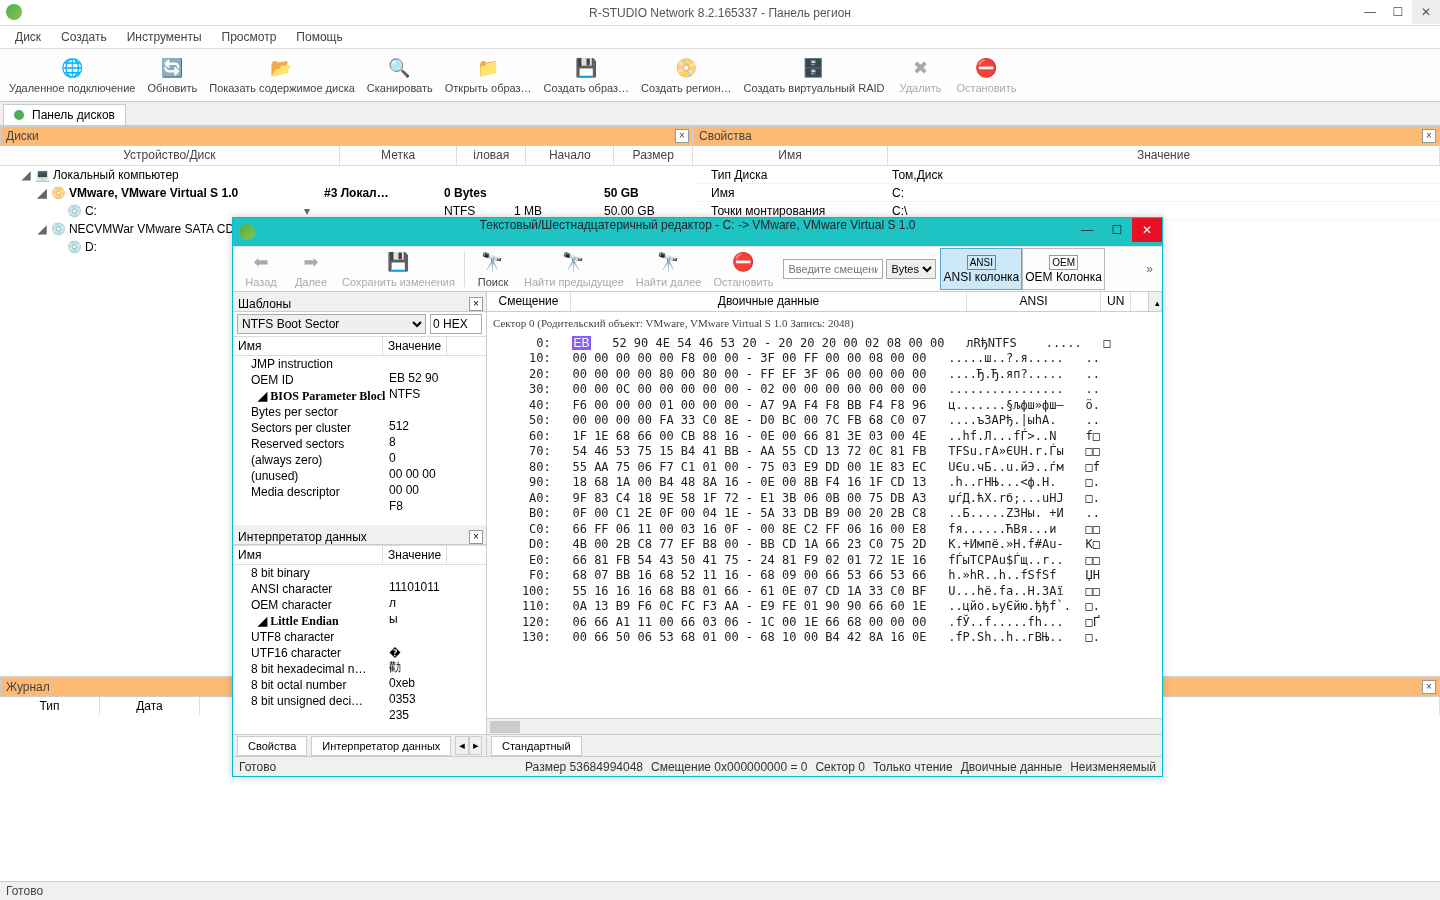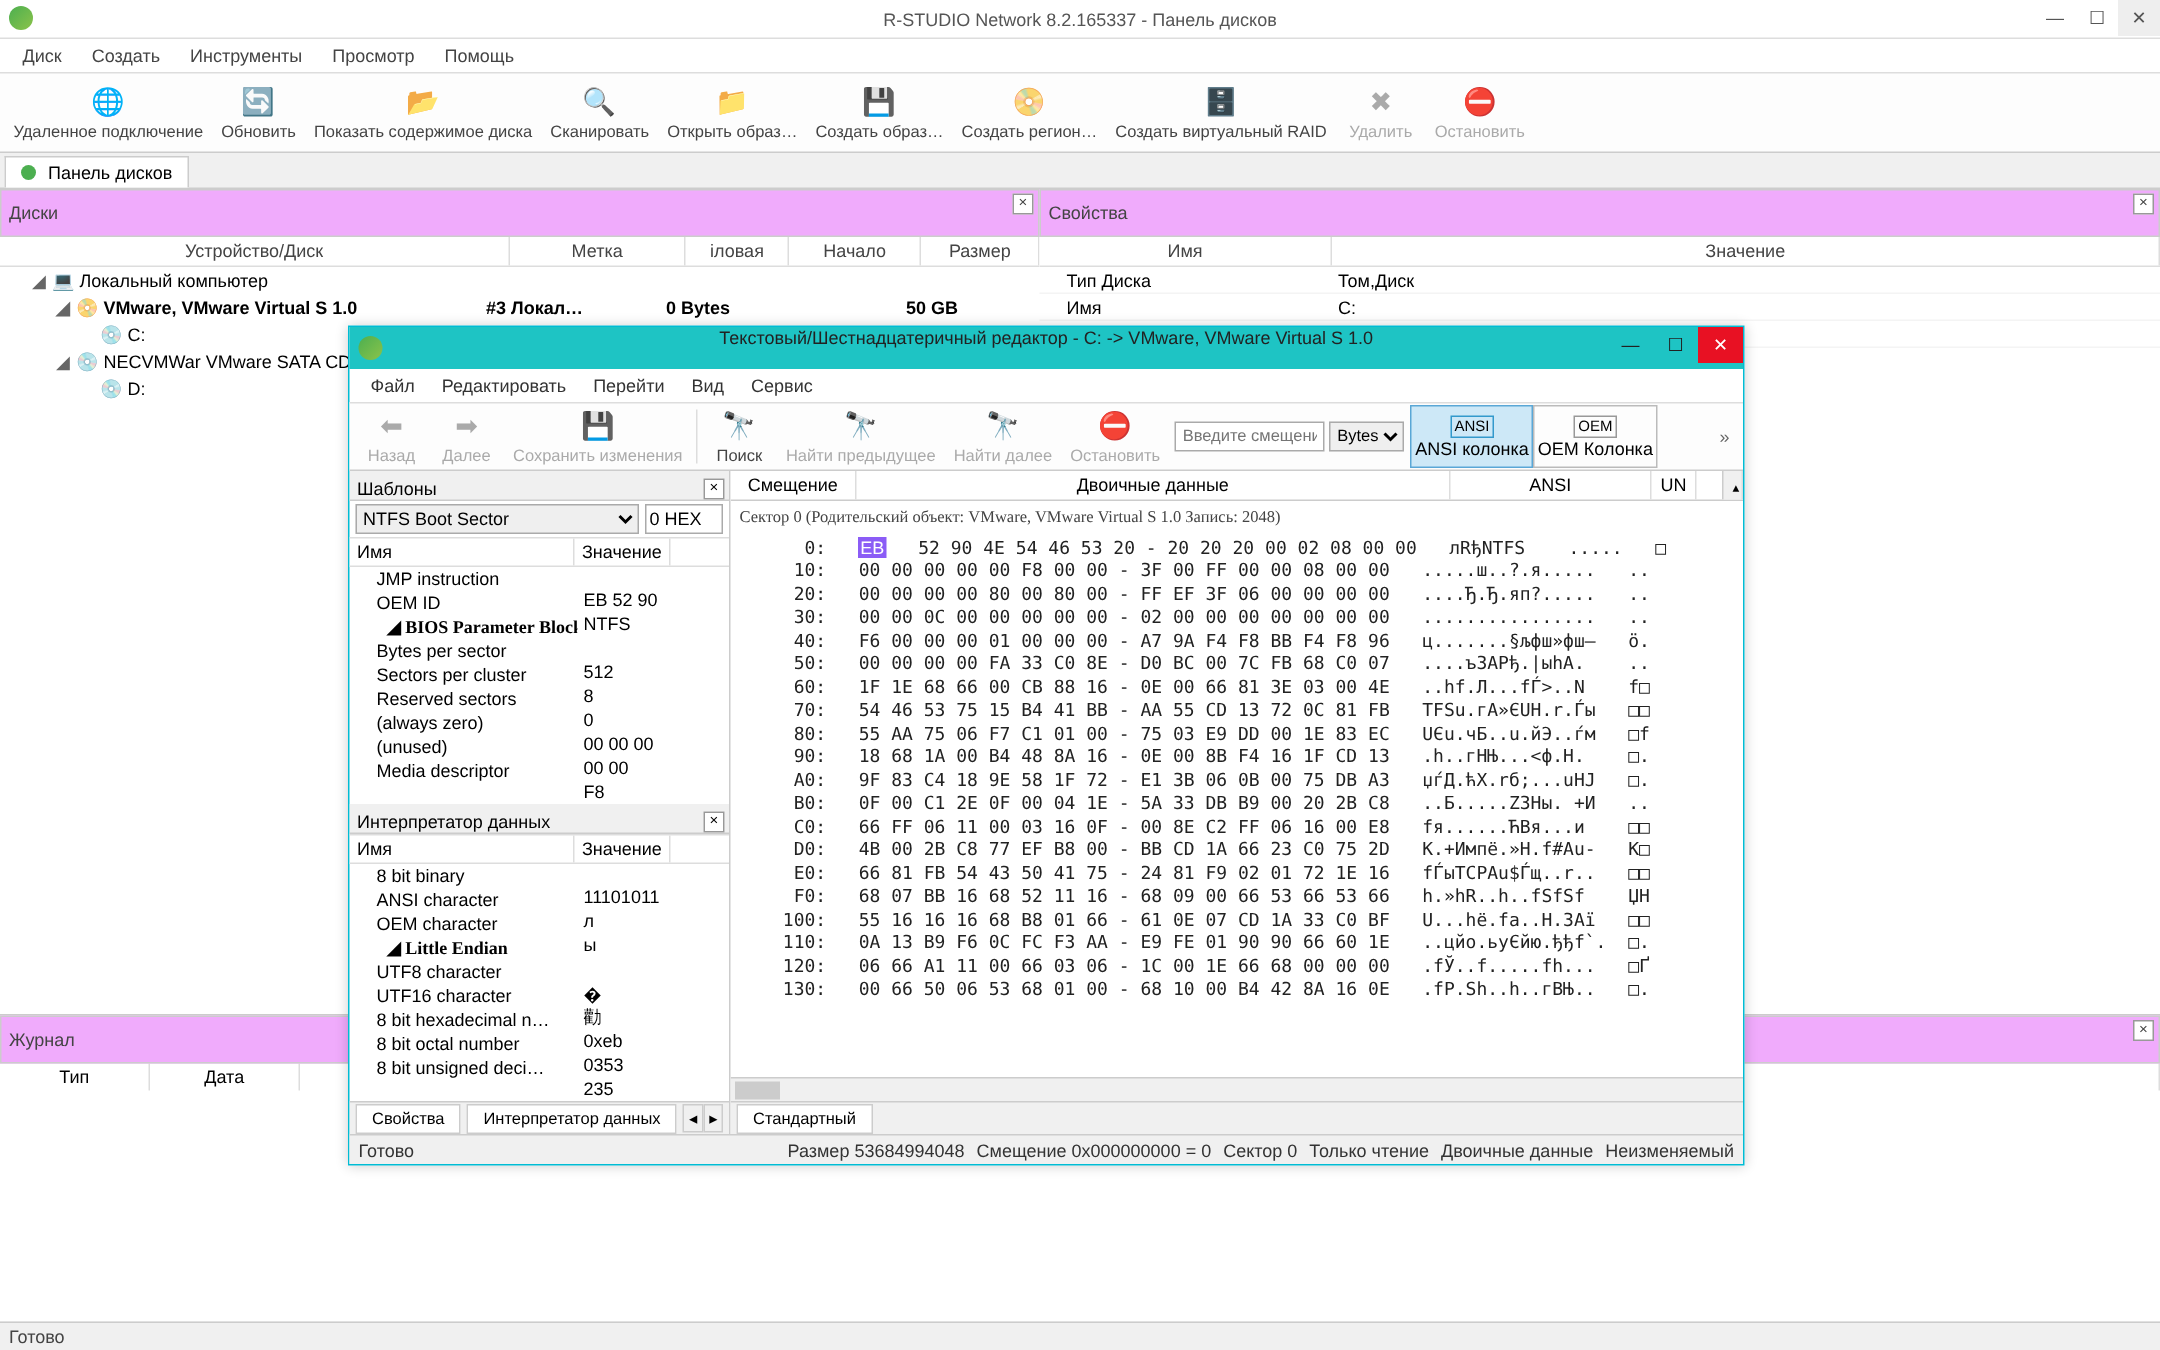--- a/index.html
+++ b/index.html
@@ -15,21 +15,21 @@
 .toolbar{height:54px;border-top:1px solid #ddd;border-bottom:1px solid #ccc;display:flex;align-items:center;padding:0 3px;background:#fdfdfd;}
 .tbtn{display:flex;flex-direction:column;align-items:center;justify-content:center;padding:2px 6px;min-width:60px;height:50px;color:#444;}
 .tbtn.dis{color:#aaa;}
 .tbtn .ico{width:24px;height:24px;margin-bottom:2px;display:flex;align-items:center;justify-content:center;font-size:18px;}
 .tbtn .lbl{font-size:11px;white-space:nowrap;}
 .tabstrip{height:24px;background:#f0f0f0;border-bottom:1px solid #ccc;display:flex;align-items:flex-end;}
 .tab{background:#fff;border:1px solid #ccc;border-bottom:none;padding:3px 10px;margin-left:3px;display:flex;align-items:center;gap:4px;}
 .main-area{display:flex;height:550px;}
 .left-panel{width:693px;display:flex;flex-direction:column;}
 .right-panel{flex:1;display:flex;flex-direction:column;}
-.pane-hdr{height:32px;background:#f0abfc;border:1px solid #ccc;display:flex;align-items:center;padding:0 5px;position:relative;color:#444;}
+.pane-hdr{height:20px;background:#fdba74;border:1px solid #ccc;display:flex;align-items:center;padding:0 5px;position:relative;color:#444;}
 .pane-hdr .x{position:absolute;right:3px;top:2px;width:14px;height:14px;border:1px solid #999;font-size:10px;line-height:12px;text-align:center;background:#fff;}
 .grid-hdr{height:20px;display:flex;background:#fff;border-bottom:1px solid #ddd;}
 .grid-hdr div{border-right:1px solid #ddd;padding:2px 5px;text-align:center;color:#444;}
 .tree-body{flex:1;background:#fff;overflow:hidden;}
 .tree-row{display:flex;height:18px;align-items:center;}
 .tree-cell{padding:0 4px;overflow:hidden;white-space:nowrap;}
 .tree-cell.c1{flex:0 0 320px;display:flex;align-items:center;}
 .tree-cell.c1 .exp{width:12px;text-align:center;color:#666;}
 .tree-cell.c2{flex:0 0 120px;}
 .tree-cell.c3{flex:0 0 70px;}
@@ -90,21 +90,21 @@
 .hex-status{height:20px;background:#f0f0f0;border-top:1px solid #ccc;display:flex;align-items:center;padding:0 6px;font-size:11px;color:#333;gap:8px;}
 .hex-status .st-left{flex:1;}
 .logo-icon{background:linear-gradient(135deg,#4CAF50,#8BC34A);border-radius:50%;}
 .sball{width:10px;height:10px;border-radius:50%;display:inline-block;margin-right:4px;}
 </style>
 </head>
 <body>
 
 <div class="main-title">
   <div class="icon logo-icon"></div>
-  <span class="txt">R-STUDIO Network 8.2.165337 - Панель дисков</span>
+  <span class="txt">R-STUDIO Network 8.2.165337 - Панель регион</span>
   <div class="ctrls">
     <div>—</div>
     <div>☐</div>
     <div class="close-btn">✕</div>
   </div>
 </div>
 
 <div class="menubar">
   <span>Диск</span>
   <span>Создать</span>
@@ -282,27 +282,20 @@
 
 <div class="hexwin">
   <div class="hex-title">
     <div class="icon logo-icon"></div>
     <span>Текстовый/Шестнадцатеричный редактор - C: -&gt; VMware, VMware Virtual S 1.0</span>
     <div class="ctrls">
       <div>—</div>
       <div>☐</div>
       <div class="cl">✕</div>
     </div>
-  </div>
-  <div class="hex-menu">
-    <span>Файл</span>
-    <span>Редактировать</span>
-    <span>Перейти</span>
-    <span>Вид</span>
-    <span>Сервис</span>
   </div>
   <div class="hex-tb">
     <div class="tbtn dis">
         <div class="ico">⬅</div>
         <div class="lbl">Назад</div>
       </div>
     <div class="tbtn dis">
         <div class="ico">➡</div>
         <div class="lbl">Далее</div>
       </div>

